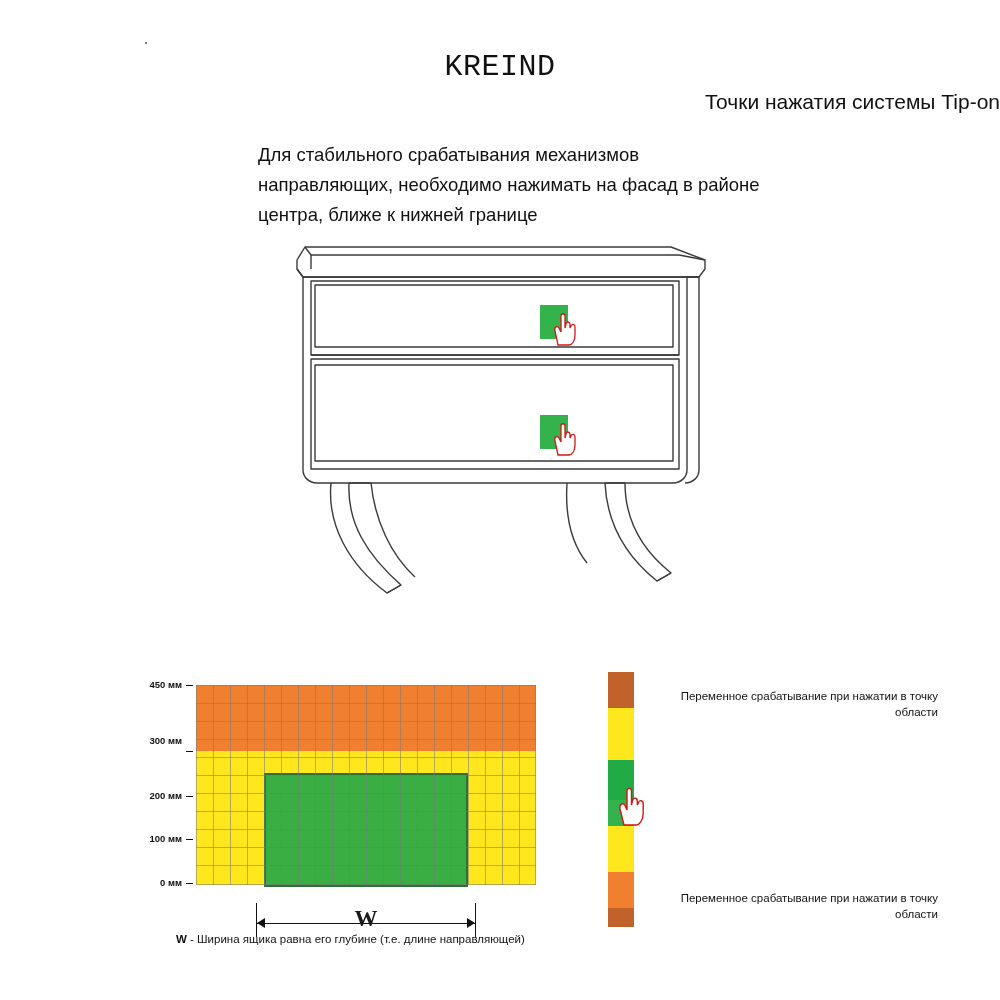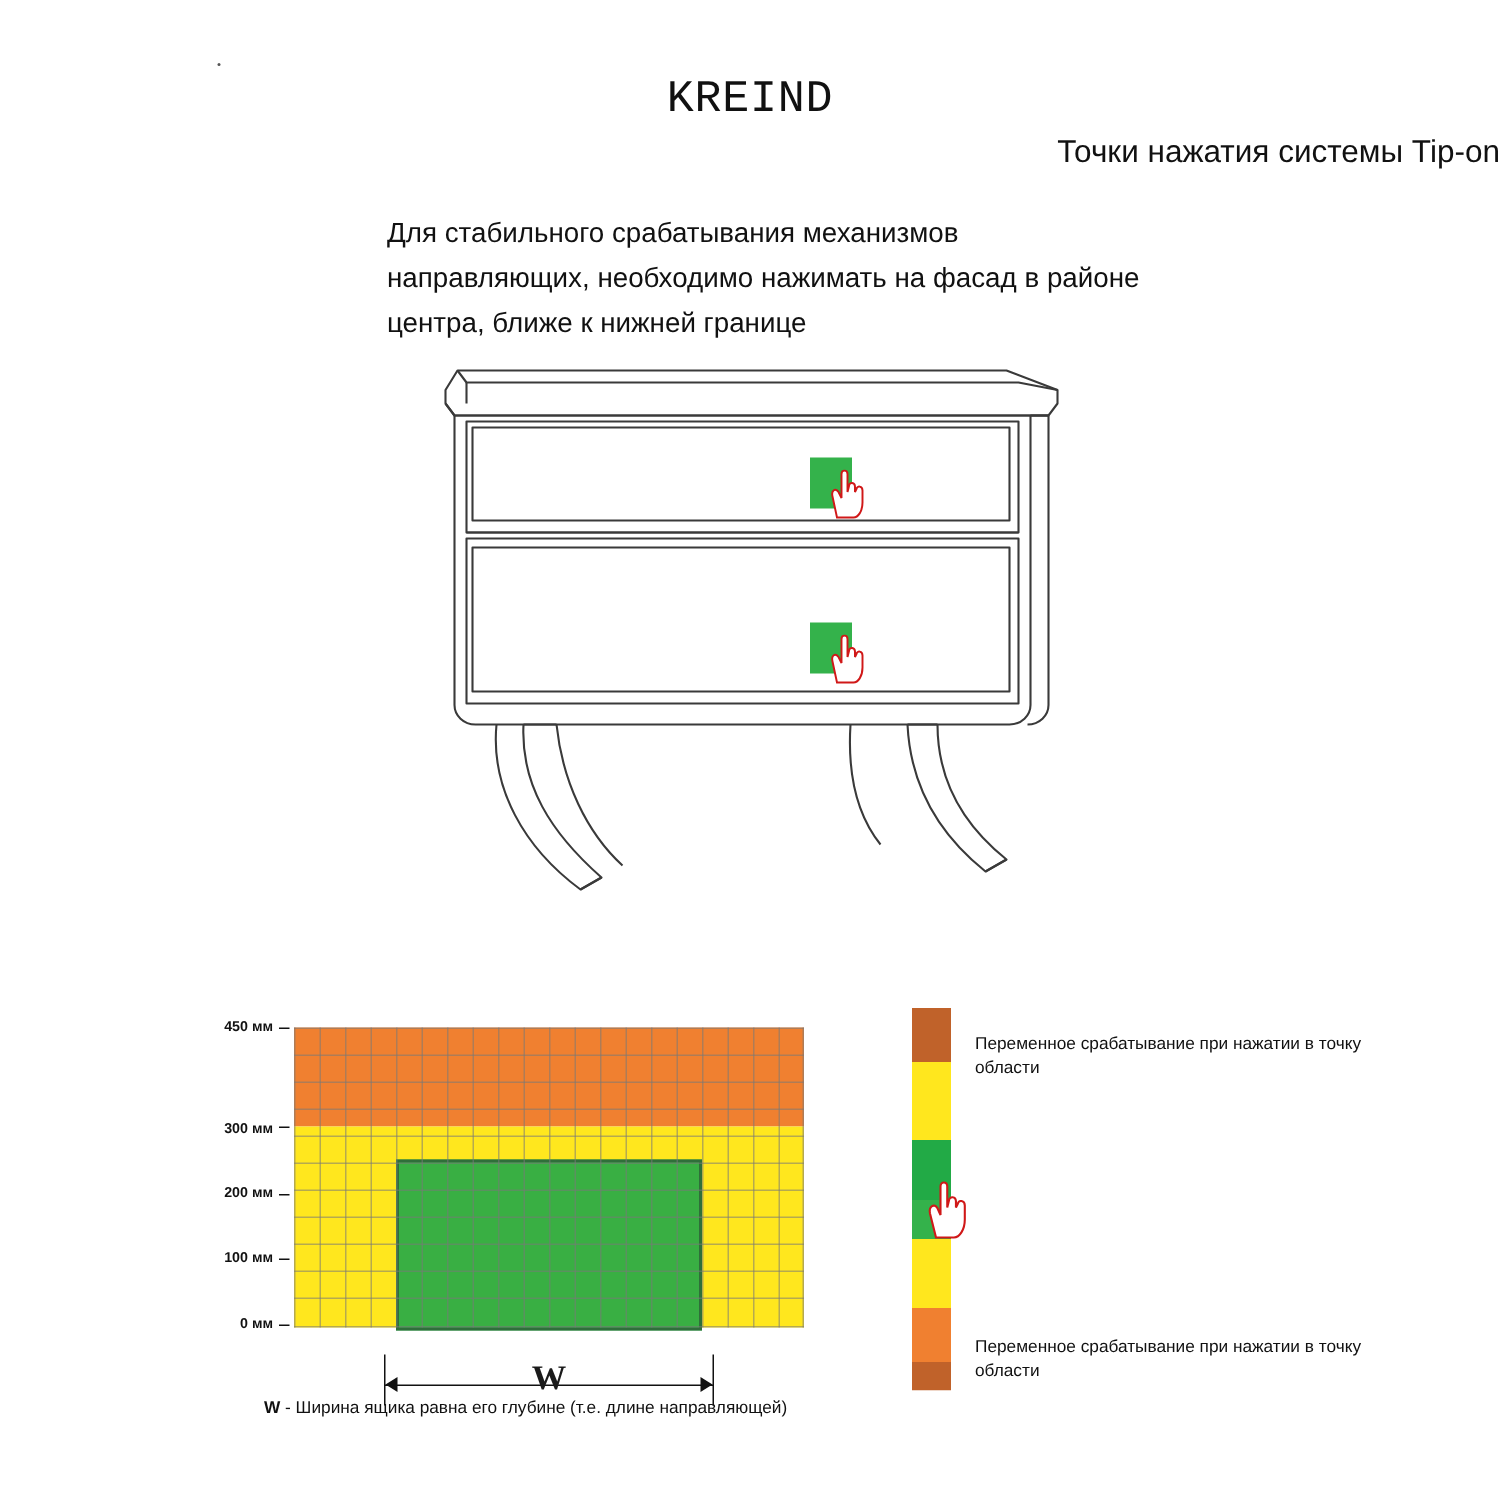--- a/index.html
+++ b/index.html
@@ -192,20 +192,21 @@
   }
   .caption b { font-weight: bold; }
 
   
   .legend {
     position: absolute;
     left: 608px;
     top: 672px;
     width: 330px;
     height: 255px;
+    text-align: right;
   }
   .legend-strip {
     position: absolute;
     left: 0;
     top: 0;
     width: 26px;
     height: 255px;
     overflow: hidden;
   }
   .legend-strip .seg {
@@ -285,21 +286,21 @@
       <div class="pad"></div>
       <svg class="cursor" viewBox="0 0 34 36">
         <path d="M9,34 L6,20 C5,16 8,14 10,17 L12,21 L12,5 C12,2 16,2 16,5 L16,17 L17,13 C17.3,10 21,10.5 21,13.5 L21,17 L22,15 C22.5,12.5 26,13 26,16 L26,24 C26,30 23,34 20,34 Z" fill="#ffffff" stroke="#d01818" stroke-width="1.3"></path>
       </svg>
     </div>
   </div>
 
   <div class="chart">
 
     <div class="axis-label" style="left:0; top:24px;">450 мм</div>
-    <div class="axis-label" style="left:0; top:92px;text-align:right;">300 мм</div>
+    <div class="axis-label" style="left:0; top:80px;text-align:right;">300 мм</div>
     <div class="axis-label" style="left:0; top:135px;">200 мм</div>
     <div class="axis-label" style="left:0; top:178px;">100 мм</div>
     <div class="axis-label" style="left:0; top:222px;">0 мм</div>
 
     <div class="tick" style="left:66px; top:30px;"></div>
     <div class="tick" style="left:66px; top:96px;"></div>
     <div class="tick" style="left:66px; top:141px;"></div>
     <div class="tick" style="left:66px; top:184px;"></div>
     <div class="tick" style="left:66px; top:228px;"></div>
 

